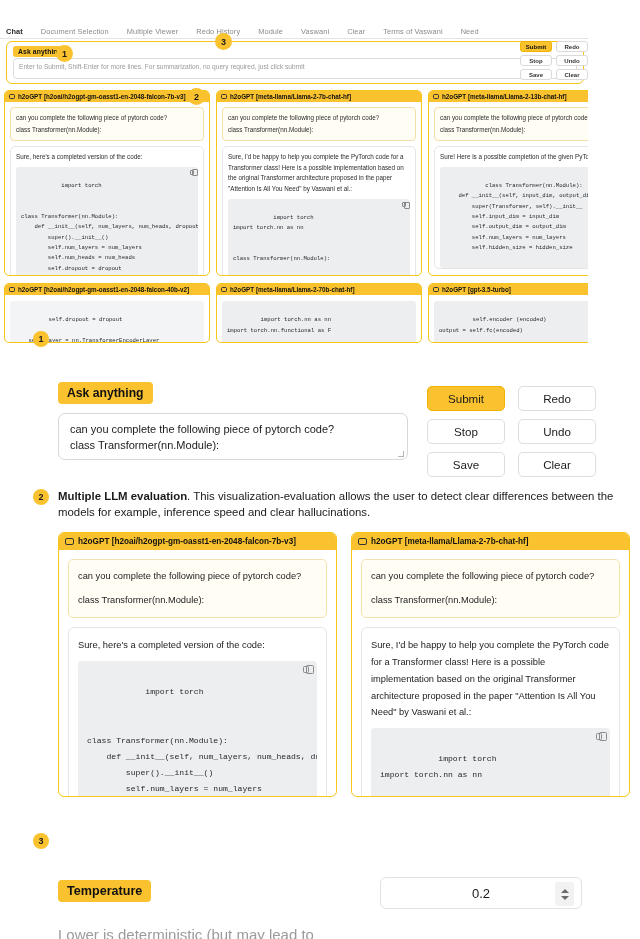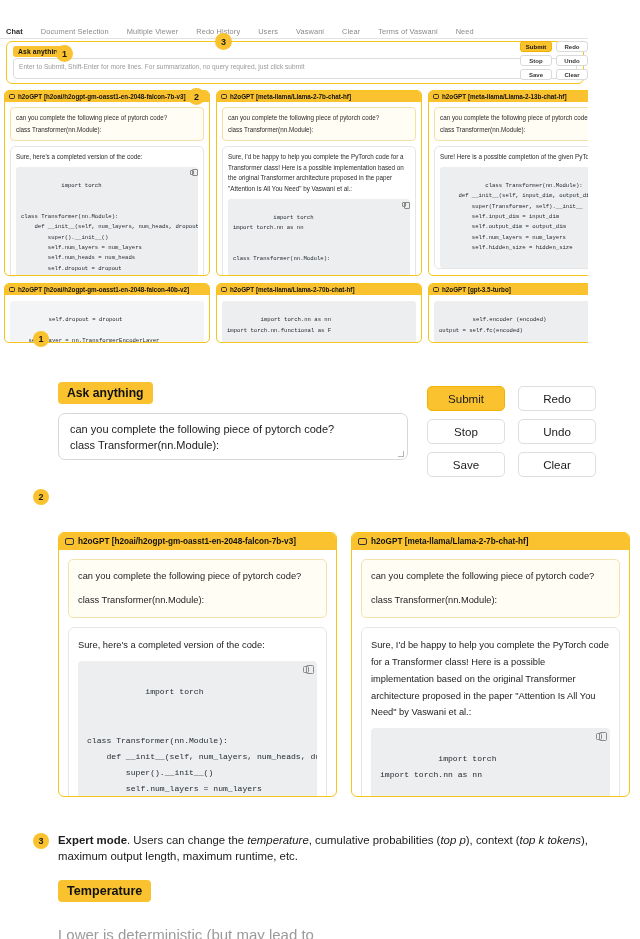--- a/index.html
+++ b/index.html
@@ -259,21 +259,21 @@
 </head>
 <body>
 
 <div id="screenshot-region">
 
   <div class="tabbar">
     <div class="tab active">Chat</div>
     <div class="tab">Document Selection</div>
     <div class="tab">Multiple Viewer</div>
     <div class="tab">Redo History</div>
-    <div class="tab">Users</div>
+    <div class="tab">Module</div>
     <div class="tab">Vaswani</div>
     <div class="tab">Clear</div>
     <div class="tab">Terms of Vaswani</div>
     <div class="tab">Need</div>
   </div>
 
   <div class="prompt-wrap">
     <div class="ask-chip">Ask anything</div>
     <div class="prompt-box">
       <div class="ph">Enter to Submit, Shift-Enter for more lines.  For summarization, no query required, just click submit</div>
@@ -438,20 +438,23 @@
       <div class="big-btn">Undo</div>
       <div class="big-btn">Save</div>
       <div class="big-btn">Clear</div>
     </div>
   </div>
 </div>
 
 <div class="section" id="sec2">
   <div class="ann-head">
     <div class="ann-circle">2</div>
+    <div class="ann-text">
+      <b>Multiple LLM evaluation</b><span>. This visualization-evaluation allows the user to detect clear differences  between the models for example, inference speed and clear hallucinations.</span>
+    </div>
   </div>
 
   <div id="sec2-detail">
     <div class="big-panel">
       <div class="big-panel-head">
         <span class="chat-ico2"></span>
         <span>h2oGPT [h2oai/h2ogpt-gm-oasst1-en-2048-falcon-7b-v3]</span>
       </div>
       <div class="big-panel-body">
         <div class="big-user">
@@ -492,22 +495,26 @@
           </div>
         </div>
       </div>
     </div>
   </div>
 </div>
 
 <div class="section" id="sec3">
   <div class="ann-head">
     <div class="ann-circle">3</div>
-    <div class="ann-text">
-      <b>Expert mode</b><span>. Users can change the </span><i>temperature</i><span>, cumulative probabilities (</span><i>top p</i><span>), context (</span><i>top k tokens</i><span>), maximum output length, maximum runtime, etc.</span>
-    </div>
   </div>
 
   <div id="sec3-detail">
     <div class="chip-temp">Temperature</div>
     <div class="temp-help">Lower is deterministic (but may lead to repeats), Higher more creative (but may lead to hallucinations)</div>
+    <div class="temp-number">
+      <span>0.2</span>
+      <span class="spinner">
+        <span class="ar up"></span>
+        <span class="ar dn"></span>
+      </span>
+    </div>
   </div>
 </div>
 
 </body></html>

